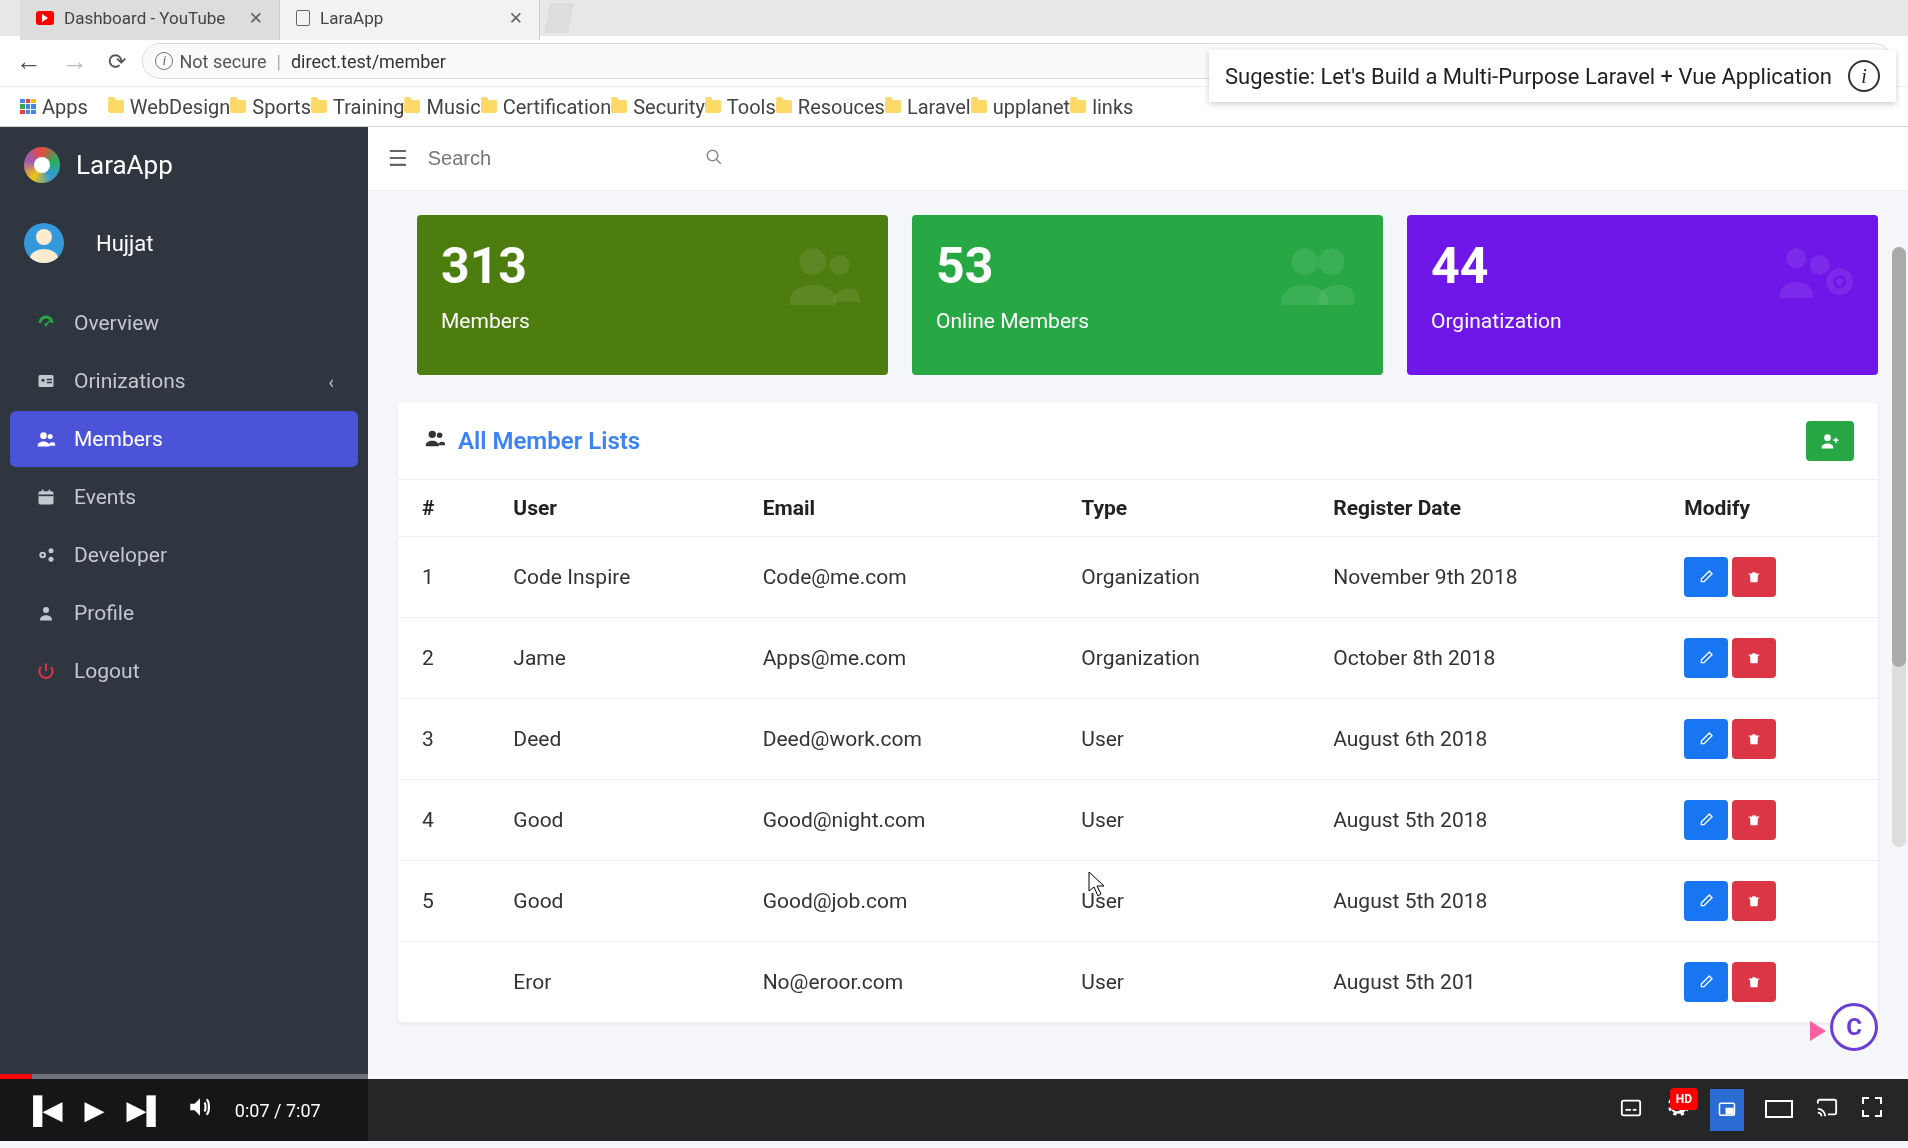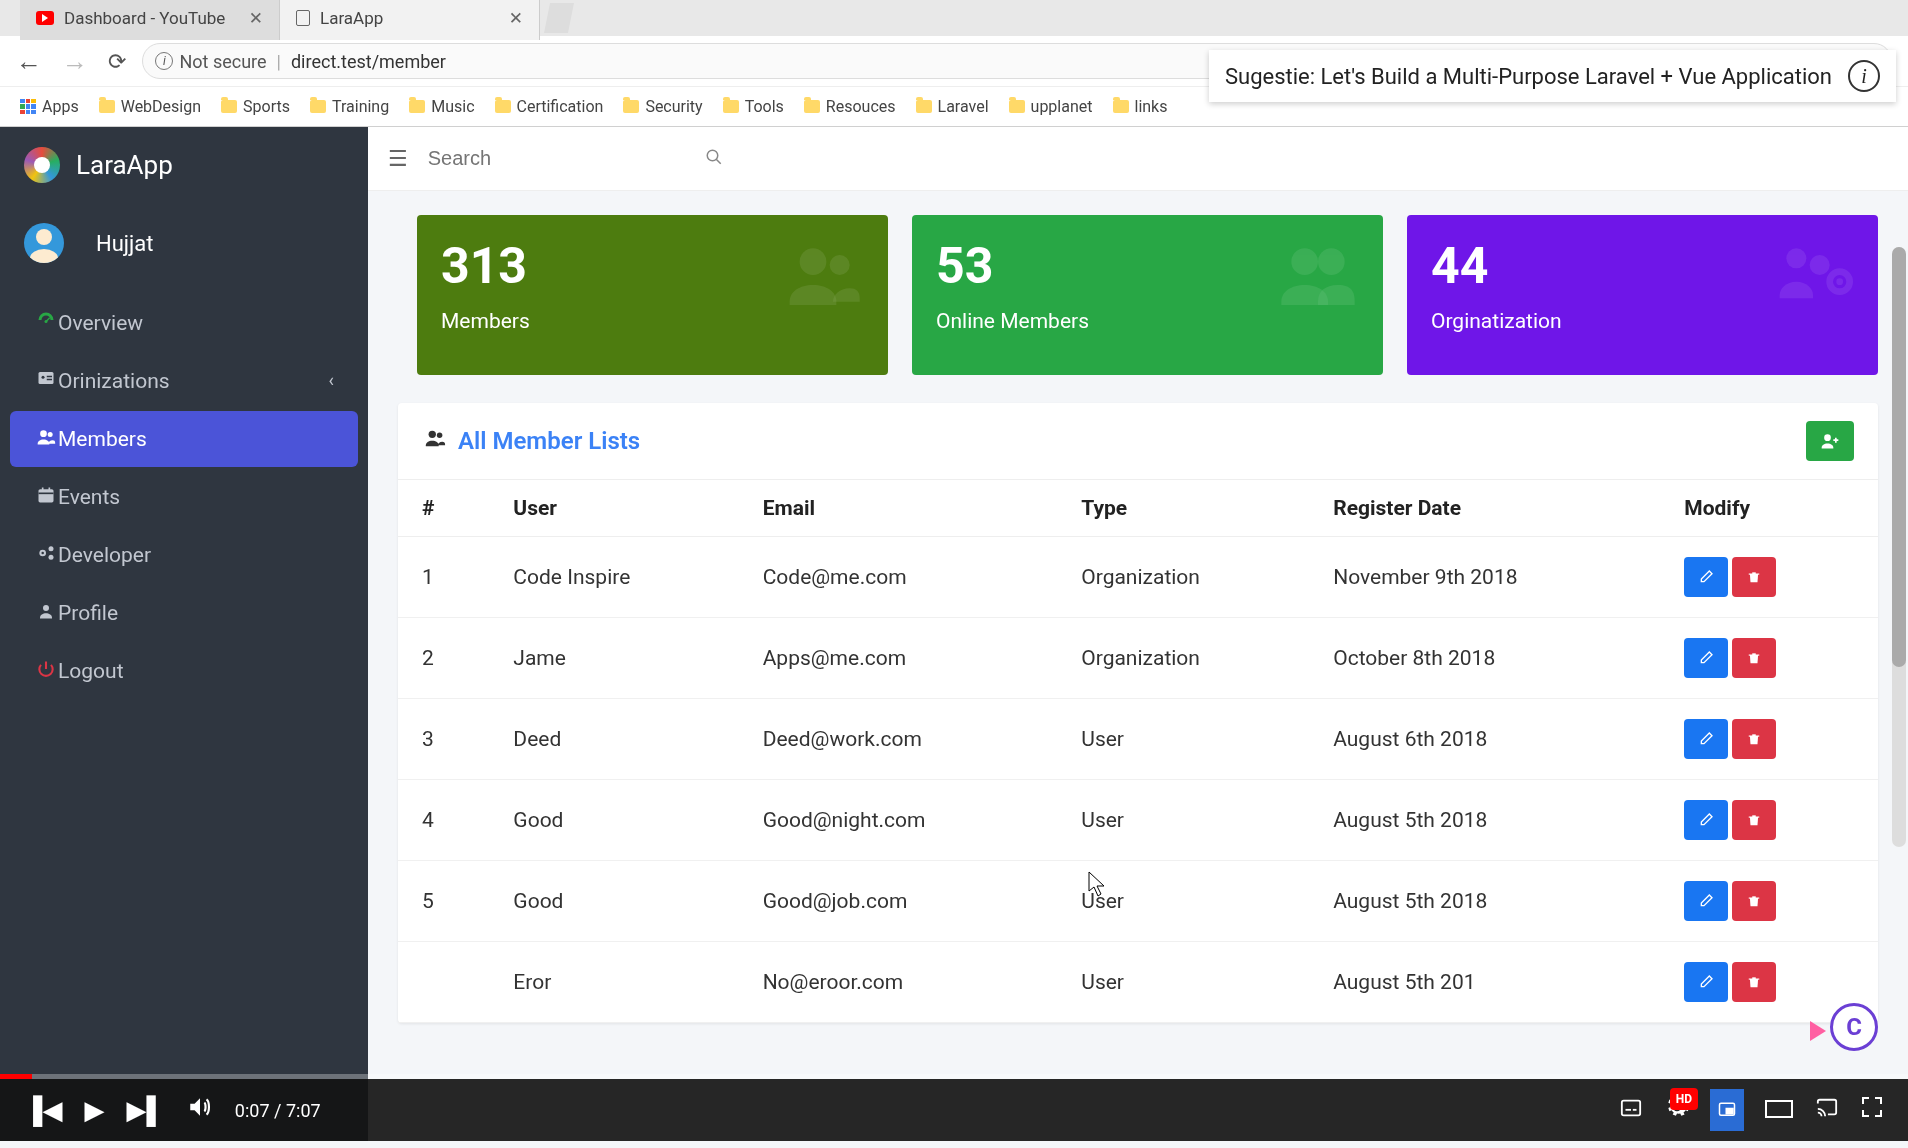--- a/index.html
+++ b/index.html
@@ -22,21 +22,21 @@
 .nav-arrow.disabled { color: #bbb; }
 .reload-icon { font-size: 22px; color: #555; cursor: pointer; }
 .url-field { flex: 1; display: flex; align-items: center; gap: 10px; height: 36px; padding: 0 12px; border: 1px solid #ddd; border-radius: 20px; font-size: 18px; color: #333; background: #fafafa; }
 .not-secure { display: flex; align-items: center; gap: 6px; color: #555; }
 .info-circle { width: 18px; height: 18px; border: 1px solid #777; border-radius: 50%; display: flex; align-items: center; justify-content: center; font-size: 12px; font-style: italic; }
 .url-sep { color: #aaa; }
 
 .suggestion-overlay { position: absolute; top: 50px; right: 12px; background: #fff; padding: 10px 16px; font-size: 22px; color: #222; display: flex; align-items: center; gap: 16px; box-shadow: 0 2px 6px rgba(0,0,0,0.2); z-index: 50; justify-content: flex-end; }
 .info-big { width: 32px; height: 32px; border: 2px solid #333; border-radius: 50%; display: flex; align-items: center; justify-content: center; font-size: 20px; font-style: italic; font-family: serif; }
 
-.bookmark-bar { display: flex; align-items: center; height: 40px; padding: 0 20px; gap: 20px; background: #fff; border-top: 1px solid #eee; font-size: 16px; color: #444; }
+.bookmark-bar { display: flex; align-items: center; height: 40px; padding: 0 20px; gap: 20px; background: #fff; border-top: 1px solid #eee; font-size: 20px; color: #444; }
 .bookmark-bar .bm { display: flex; align-items: center; gap: 6px; cursor: pointer; }
 .apps-icon { width: 16px; height: 16px; display: grid; grid-template-columns: repeat(3,1fr); grid-template-rows: repeat(3,1fr); gap: 1px; }
 .apps-icon span { background: #4285f4; }
 .apps-icon span:nth-child(2){ background:#ea4335;} .apps-icon span:nth-child(3){background:#fbbc05;} .apps-icon span:nth-child(4){background:#34a853;} .apps-icon span:nth-child(7){background:#ea4335;}
 .folder-ico { width: 16px; height: 13px; background: #ffd968; border-radius: 2px; position: relative; }
 .folder-ico::before { content:''; position:absolute; top:-3px; left:0; width:7px; height:3px; background:#ffd968; border-radius:2px 2px 0 0; }
 
 
 .viewport { position: relative; width: 1908px; height: 1014px; overflow: hidden; margin-top: 0; }
 .app-window { position: absolute; inset: 0; display: flex; background: #f4f6f9; }
@@ -45,21 +45,21 @@
 .sidebar { width: 368px; background: #2f3640; color: #c2c7d0; display: flex; flex-direction: column; }
 .sidebar .brand { display: flex; align-items: center; gap: 16px; padding: 20px 24px; font-size: 26px; color: #fff; }
 .brand-logo { width: 36px; height: 36px; border-radius: 50%; background: conic-gradient(#e74c3c, #27ae60, #3498db, #f1c40f, #9b59b6, #e74c3c); position: relative; }
 .brand-logo::after { content:''; position:absolute; inset:10px; background:#fff; border-radius:50%; }
 .sidebar .user-row { display: flex; align-items: center; gap: 32px; padding: 20px 24px; }
 .avatar { width: 40px; height: 40px; border-radius: 50%; background: #3498db; display:flex; align-items:center; justify-content:center; position:relative; overflow:hidden; }
 .avatar::before { content:''; width:16px; height:16px; background:#fdebd0; border-radius:50%; position:absolute; top:6px; }
 .avatar::after { content:''; width:28px; height:18px; background:#fdebd0; border-radius:50% 50% 0 0; position:absolute; bottom:-4px; }
 .user-name { font-size: 22px; color:#fff; }
 .nav { padding: 10px 0; }
-.nav-item { display:flex; padding: 16px 24px; font-size: 21px; cursor:pointer; color:#c2c7d0; border-radius: 6px; margin: 2px 10px; position: relative; }
+.nav-item { display:flex; align-items:center; gap:16px; padding: 16px 24px; font-size: 21px; cursor:pointer; color:#c2c7d0; border-radius: 6px; margin: 2px 10px; position: relative; }
 .nav-item.active { background: #4b54d8; color:#fff; }
 .nav-item .chev { margin-left:auto; font-size: 18px; }
 .nav-icon { width: 24px; display:inline-flex; justify-content:center; font-size: 20px; }
 
 
 .main { flex:1; display:flex; flex-direction:column; }
 .topbar { height: 64px; background:#fff; display:flex; align-items:center; padding: 0 20px; gap: 20px; border-bottom:1px solid #eee; }
 .hamburger { font-size: 22px; color:#666; cursor:pointer; }
 .search-wrap { display:flex; align-items:center; gap: 12px; flex: 0 0 260px; }
 .search-wrap input { border:none; outline:none; font-size:20px; color:#666; background:transparent; flex:1; }
@@ -146,21 +146,21 @@
           <span></span>
           <span></span>
           <span></span>
           <span></span>
           <span></span>
           <span></span>
           <span></span>
         </span>
       <span>Apps</span>
     </div>
-    <div id="bm-list" style="display:flex;gap:20px;">
+    <div id="bm-list" style="display:flex;">
         <div class="bm">
           <span class="folder-ico"></span>
           <span>WebDesign</span>
         </div>
         <div class="bm">
           <span class="folder-ico"></span>
           <span>Sports</span>
         </div>
         <div class="bm">
           <span class="folder-ico"></span>

